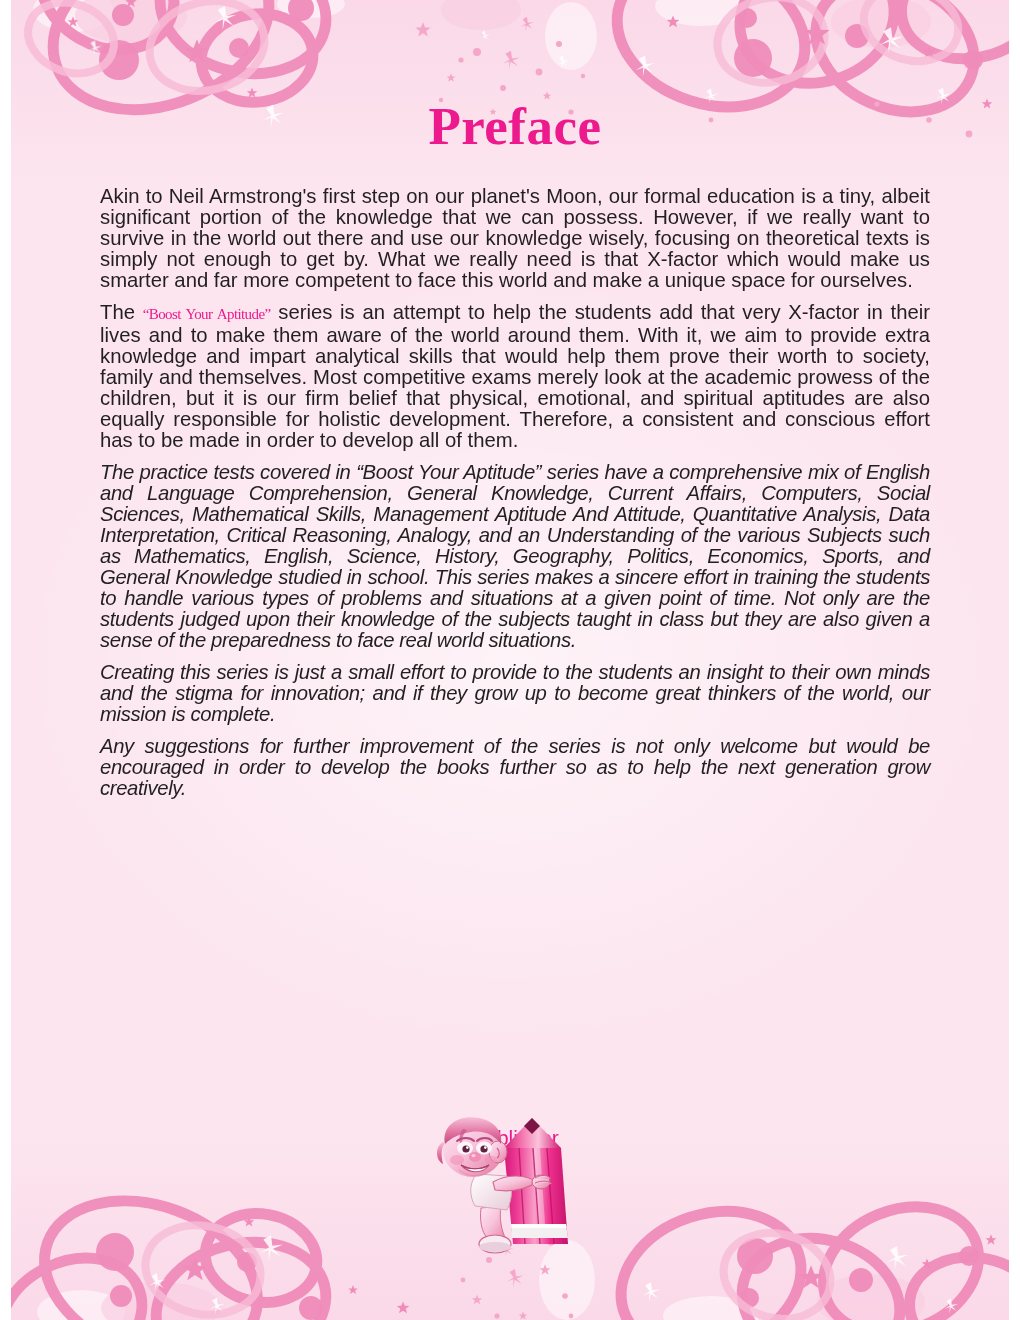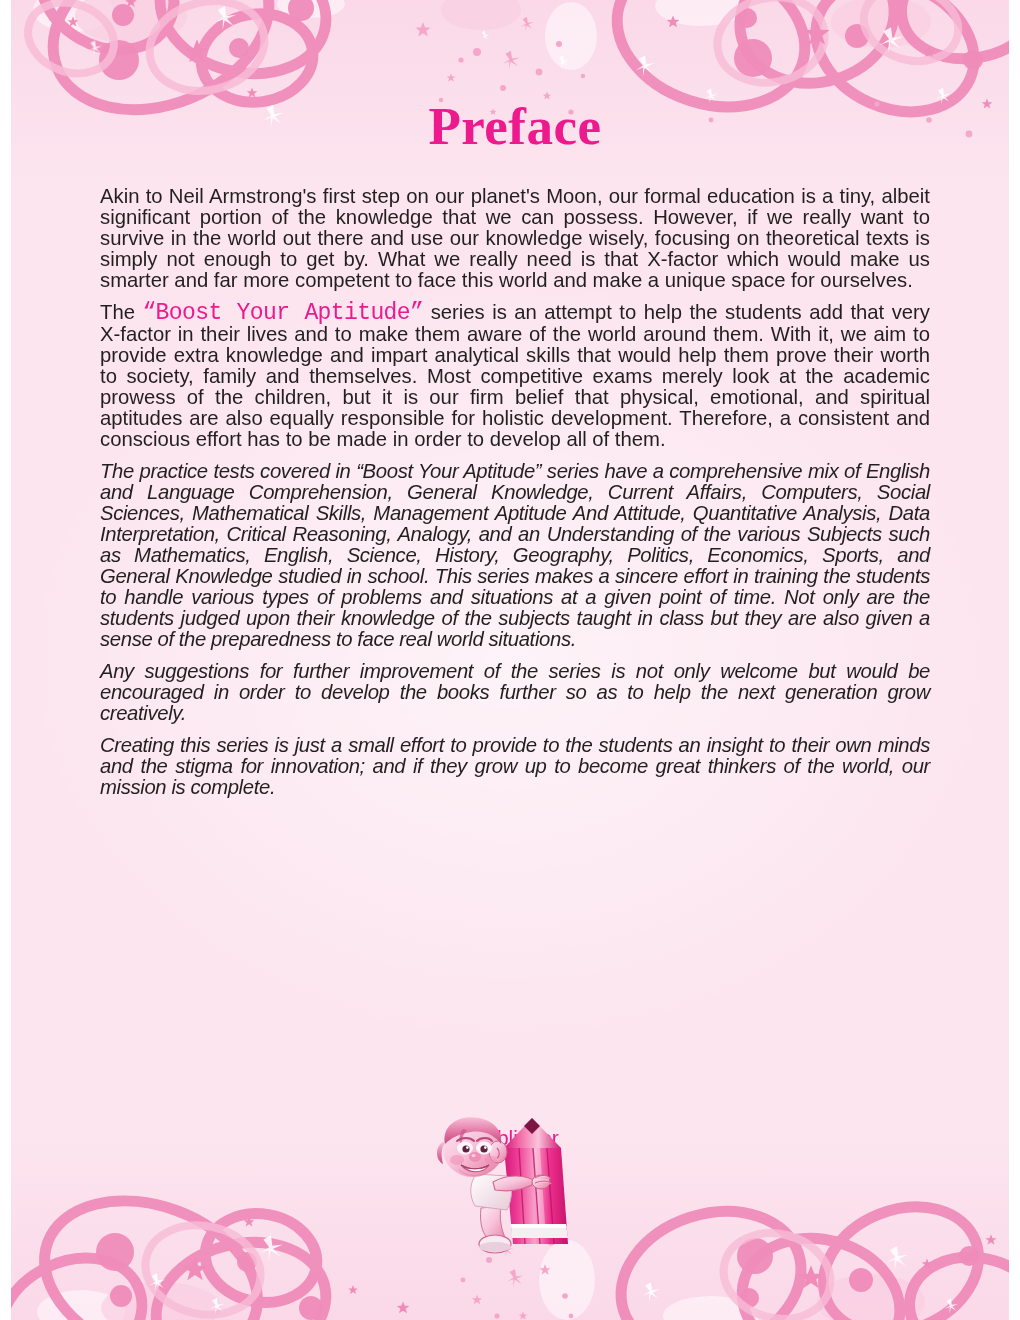--- a/index.html
+++ b/index.html
@@ -97,23 +97,23 @@
   
   p.condensed {
     font-stretch: condensed;
     letter-spacing: -0.35px;
     word-spacing: -0.2px;
     font-style: italic;
   }
 
   .brand {
     color: #ec1a8c;
-    font-family: Liberation Mono, monospace;
+    font-family: Liberation Serif, serif;
     letter-spacing: -0.6px;
-    font-size: 23px;
+    font-size: 15px;
   }
 
   .signature {
     position: absolute;
     top: 1126px;
     left: 0;
     width: 830px;
     text-align: center;
     color: #ec1a8c;
     font-size: 21px;
@@ -359,23 +359,23 @@
       <div class="title">Preface</div>
 
       <div class="body-block">
 
         <p class="para">Akin to Neil Armstrong's first step on our planet's Moon, our formal education is a tiny, albeit significant portion of the knowledge that we can possess. However, if we really want to survive in the world out there and use our knowledge wisely, focusing on theoretical texts is simply not enough to get by. What we really need is that X-factor which would make us smarter and far more competent to face this world and make a unique space for ourselves.</p>
 
         <p class="para"><span>The </span><span class="brand">“Boost Your Aptitude”</span><span> series is an attempt to help the students add that very X-factor in their lives and to make them aware of the world around them. With it, we aim to provide extra knowledge and impart analytical skills that would help them prove their worth to society, family and themselves. Most competitive exams merely look at the academic prowess of the children, but it is our firm belief that physical, emotional, and spiritual aptitudes are also equally responsible for holistic development. Therefore, a consistent and conscious effort has to be made in order to develop all of them.</span></p>
 
         <p class="para condensed">The practice tests covered in “Boost Your Aptitude” series have a comprehensive mix of English and Language Comprehension, General Knowledge, Current Affairs, Computers, Social Sciences, Mathematical Skills, Management Aptitude And Attitude, Quantitative Analysis, Data Interpretation, Critical Reasoning, Analogy, and an Understanding of the various Subjects such as Mathematics, English, Science, History, Geography, Politics, Economics, Sports, and General Knowledge studied in school. This series makes a sincere effort in training the students to handle various types of problems and situations at a given point of time. Not only are the students judged upon their knowledge of the subjects taught in class but they are also given a sense of the preparedness to face real world situations.</p>
 
+        <p class="para condensed">Creating this series is just a small effort to provide to the students an insight to their own minds and the stigma for innovation; and if they grow up to become great thinkers of the world, our mission is complete.</p>
+
         <p class="para condensed">Any suggestions for further improvement of the series is not only welcome but would be encouraged in order to develop the books further so as to help the next generation grow creatively.</p>
-
-        <p class="para condensed">Creating this series is just a small effort to provide to the students an insight to their own minds and the stigma for innovation; and if they grow up to become great thinkers of the world, our mission is complete.</p>
       </div>
 
       <div class="signature">Publisher</div>
     </div>
 
     <div class="mascot">
       <svg width="175" height="148" viewBox="0 0 175 148" xmlns="http://www.w3.org/2000/svg">
         <defs>
           <linearGradient id="pencilBody" x1="0" y1="0" x2="1" y2="0">
             <stop offset="0%" stop-color="#d6187a"></stop>

